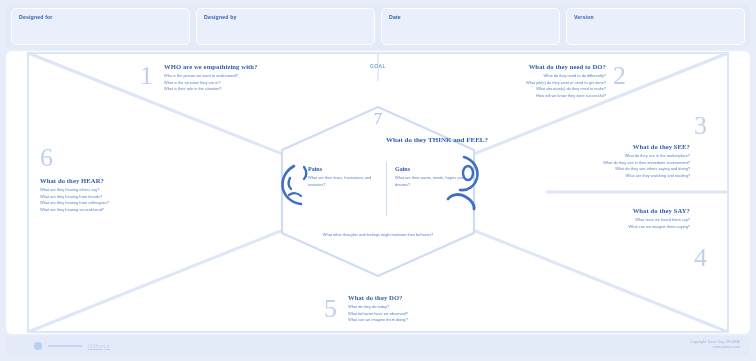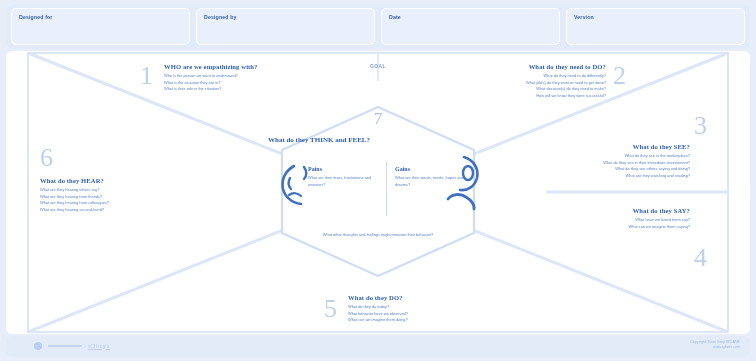--- a/index.html
+++ b/index.html
@@ -65,21 +65,21 @@
   }
 
   
   .hex-wrap{position:absolute;left:262px;top:53px;width:220px;height:175px;}
   .hex-wrap svg{position:absolute;left:0;top:0;}
   .hex-num{
     position:absolute;top:5px;left:0;width:100%;text-align:center;
     font-size:17px;color:#a9c2e8;font-family:"Liberation Serif",serif;
   }
   .hex-title{
-    position:absolute;top:32px;left:0;width:100%;text-align:left;
+    position:absolute;top:32px;left:0;width:100%;text-align:right;
     font-size:7px;font-weight:bold;color:#2f5fa8;
     font-family:"Liberation Serif",serif;
   }
   .pg-col{position:absolute;top:62px;width:78px;}
   .pg-left{left:40px;}
   .pg-right{left:127px;}
   .pg-col h4{
     margin:0 0 3px 0;font-size:6px;font-weight:bold;color:#2f5fa8;
     font-family:"Liberation Serif",serif;
   }

